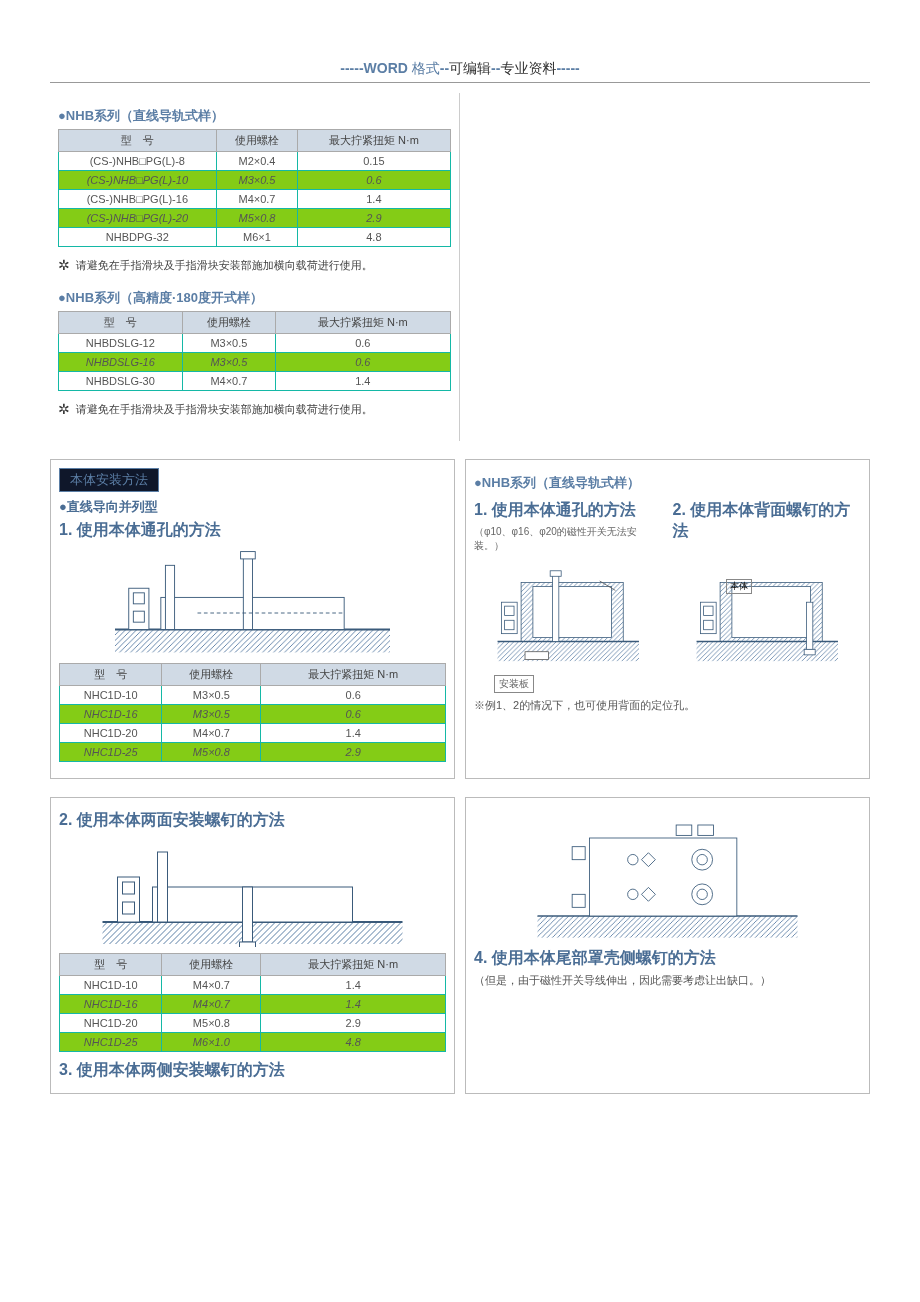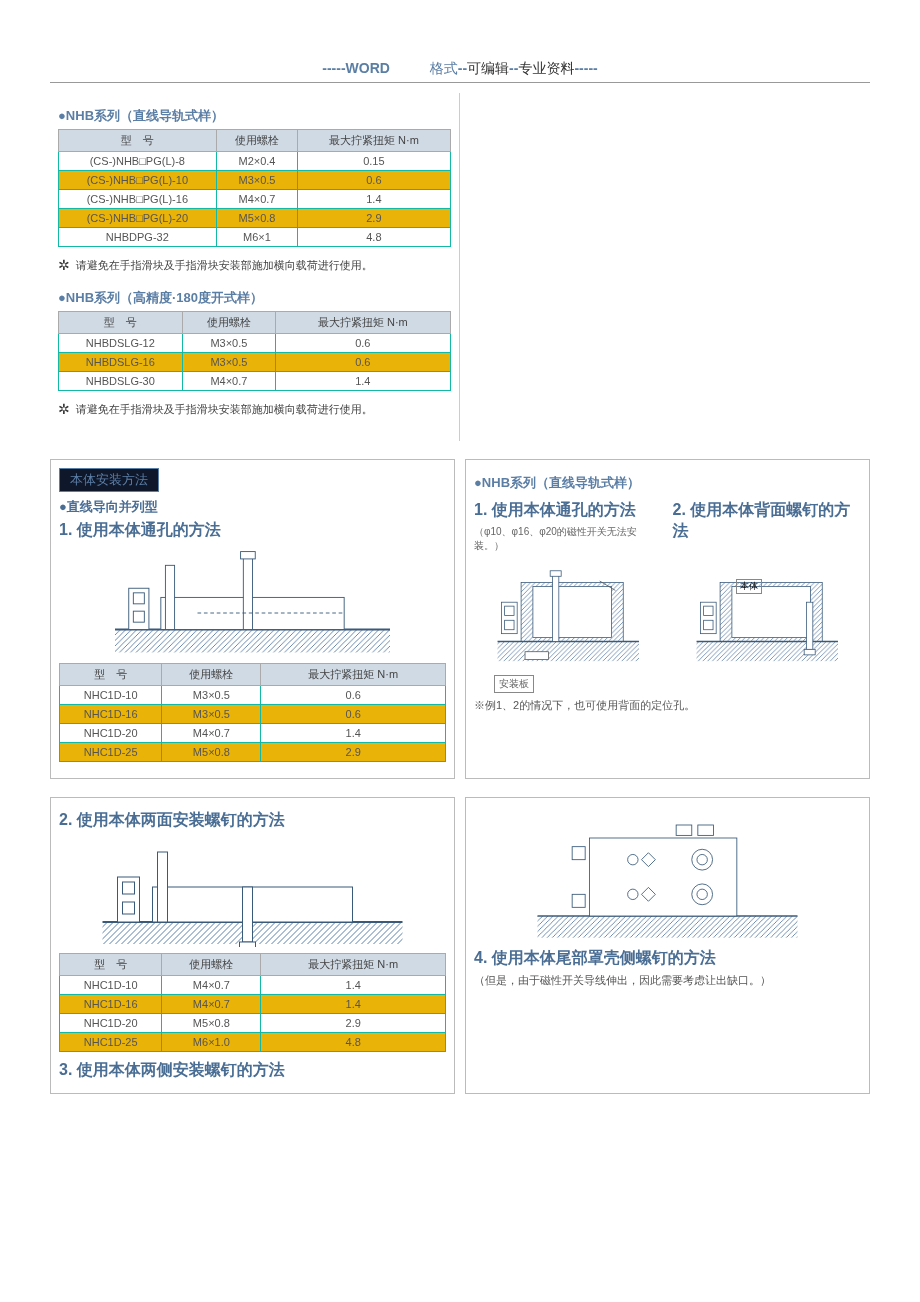--- a/index.html
+++ b/index.html
@@ -17,21 +17,21 @@
   .header {
     text-align: center;
     font-size: 14px;
     color: #333;
     border-bottom: 1px solid #999;
     padding-bottom: 4px;
     margin-bottom: 10px;
   }
   .header .dash { color: #5b7ea5; font-weight: bold; }
   .header .word { color: #5b7ea5; font-weight: bold; }
-  .header .fmt { color: #5b7ea5; padding-left: 36px; }
+  .header .fmt { color: #5b7ea5; }
   .header .edit { color: #333; }
 
   .content-row {
     display: flex;
     gap: 10px;
     margin-bottom: 10px;
   }
   .left-col { width: 50%; border-right: 1px solid #ccc; padding-right: 8px; }
   .right-col { width: 50%; padding-left: 8px; }
 
@@ -54,21 +54,21 @@
     padding: 3px 4px;
     font-weight: normal;
     color: #444;
   }
   table.spec td {
     border: 1px solid #14b8a6;
     padding: 3px 0;
     text-align: center;
     color: #555;
   }
-  table.spec tr.alt td { background: #eab308; }
+  table.spec tr.alt td { background: #84cc16; font-style: italic; }
 
   .note {
     font-size: 11px;
     color: #444;
     margin: 10px 0 16px 0;
     display: flex;
     align-items: center;
     gap: 6px;
   }
   .note .gear { color: #333; font-size: 14px; }
@@ -321,21 +321,21 @@
             <rect x="30" y="30" width="130" height="75" fill="url(#hatch2)" stroke="#3a5a7a"></rect>
             <rect x="45" y="35" width="100" height="65" fill="#fff" stroke="#3a5a7a"></rect>
             <rect x="140" y="55" width="8" height="60" fill="#fff" stroke="#3a5a7a"></rect>
             <rect x="137" y="115" width="14" height="7" fill="#fff" stroke="#3a5a7a"></rect>
             <rect x="5" y="55" width="20" height="40" fill="#fff" stroke="#3a5a7a"></rect>
             <rect x="9" y="60" width="12" height="12" fill="#fff" stroke="#3a5a7a"></rect>
             <rect x="9" y="78" width="12" height="12" fill="#fff" stroke="#3a5a7a"></rect>
           </svg>
         </div>
       </div>
-      <div style="position:relative;top:-100px;left:262px;font-size:9px;border:1px solid #888;display:inline-block;padding:0 3px;">本体</div>
+      <div style="position:relative;top:-100px;left:252px;font-size:9px;border:1px solid #888;display:inline-block;padding:0 3px;">本体</div>
 
       <div class="small-note">※例1、2的情况下，也可使用背面的定位孔。</div>
     </div>
   </div>
 
   <div class="content-row">
     <div class="left-col panel">
       <div class="method">2. 使用本体两面安装螺钉的方法</div>
       <div class="diagram cross">
         <svg viewBox="0 0 300 110">

